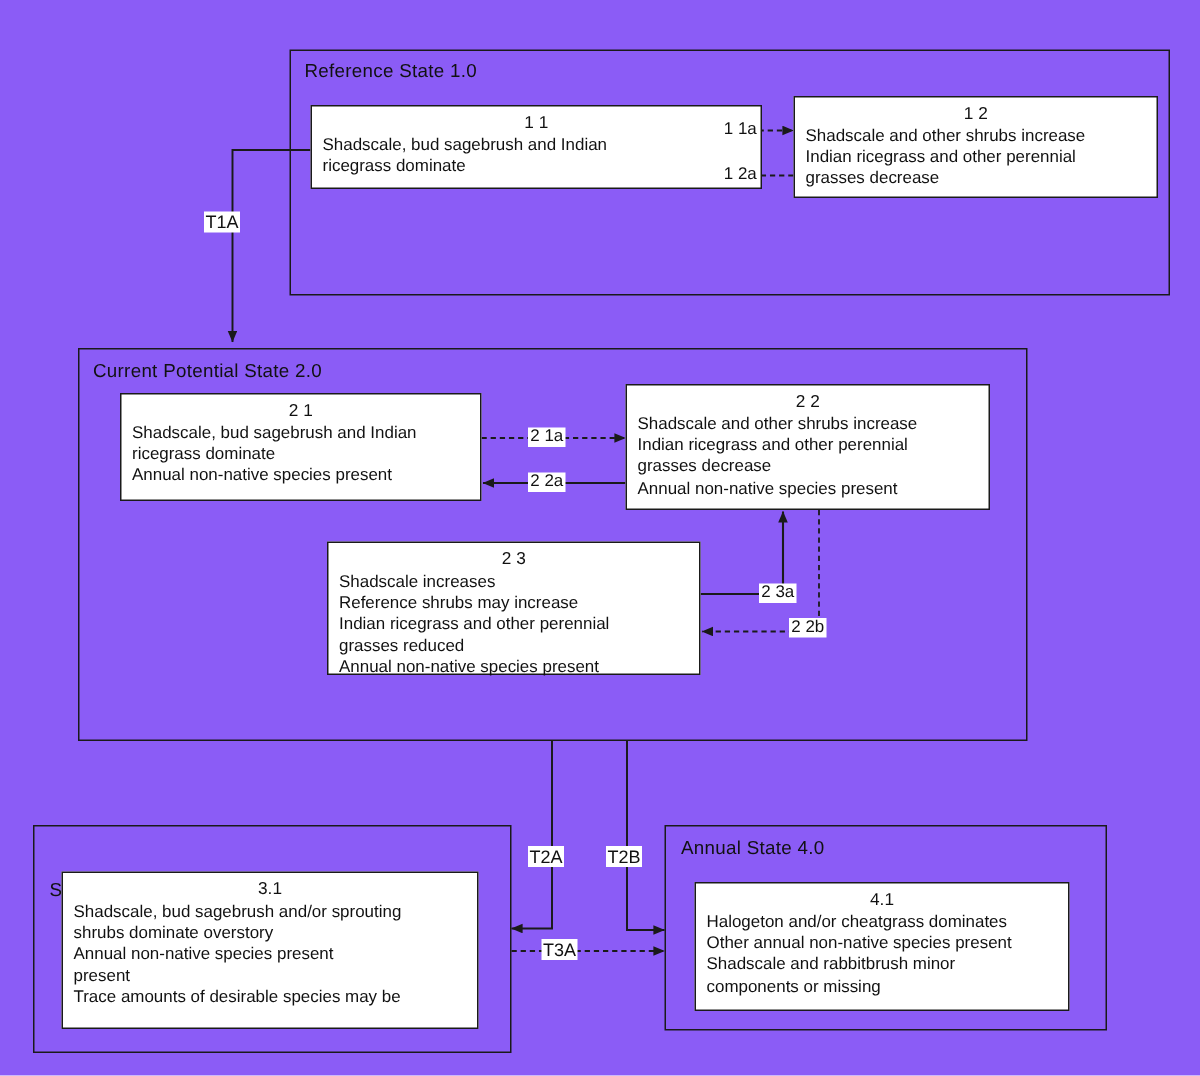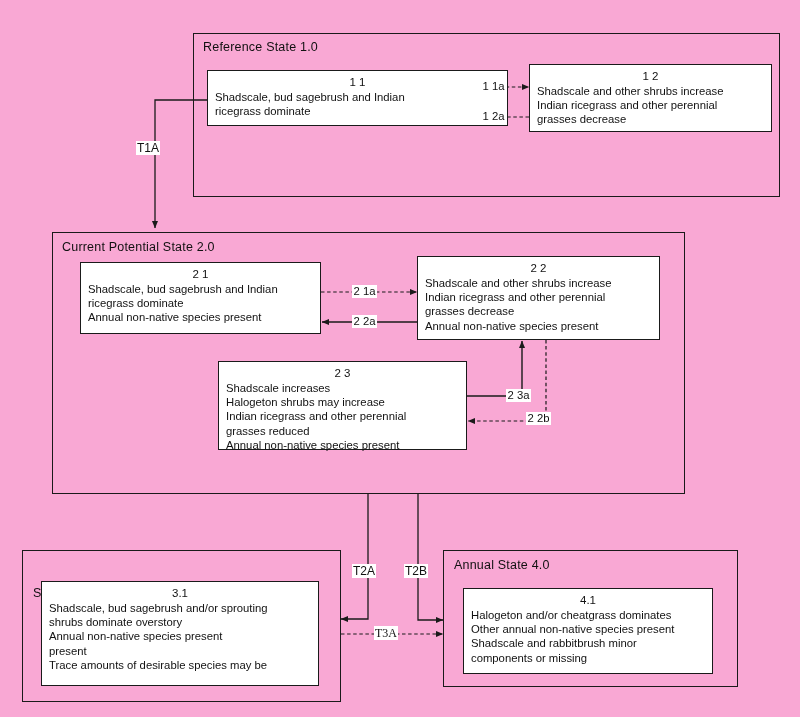--- a/index.html
+++ b/index.html
@@ -4,21 +4,21 @@
 <style>
   html,body{margin:0;padding:0;background:#ffffff;}
   body{
     font-family:"Liberation Sans", sans-serif;
     color:#000000;
   }
   #canvas{
     position:relative;
     width:800px;
     height:717px;
-    background:#f9a8d4;
+    background:#8b5cf6;
     overflow:hidden;
   }
   svg#wires{
     position:absolute;
     left:0; top:0;
     width:800px; height:717px;
     pointer-events:none;
   }
   .state-box{
     position:absolute;
@@ -160,34 +160,34 @@
     <div class="phase-num">2 2</div>
     <div class="phase-line">Shadscale and other shrubs increase</div>
     <div class="phase-line">Indian ricegrass and other perennial</div>
     <div class="phase-line">grasses decrease</div>
     <div class="phase-line">Annual non-native species present</div>
   </div>
 
   <div class="phase-box" style="left:218px; top:361px; width:249px; height:89px;">
     <div class="phase-num">2 3</div>
     <div class="phase-line">Shadscale increases</div>
-    <div class="phase-line">Halogeton shrubs may increase</div>
+    <div class="phase-line">Reference shrubs may increase</div>
     <div class="phase-line">Indian ricegrass and other perennial</div>
     <div class="phase-line">grasses reduced</div>
     <div class="phase-line">Annual non-native species present</div>
   </div>
 
   <div class="edge-label" style="left:352px; top:285px;">2 1a</div>
   <div class="edge-label" style="left:352px; top:315px;">2 2a</div>
   <div class="edge-label" style="left:506px; top:389px;">2 3a</div>
   <div class="edge-label" style="left:526px; top:412px;">2 2b</div>
 
   <div class="t-label" style="left:352px; top:564px;">T2A</div>
   <div class="t-label" style="left:404px; top:564px;">T2B</div>
-  <div class="t-label" style="left:374px; top:626px;font-family:Liberation Serif, serif;">T3A</div>
+  <div class="t-label" style="left:361px; top:626px;">T3A</div>
 
   <div class="state-box" style="left:22px; top:550px; width:319px; height:152px;"></div>
   <div class="state-title" style="left:33px; top:558px;margin-top:28px;">Shrub State 3 0</div>
 
   <div class="phase-box" style="left:41px; top:581px; width:278px; height:105px;">
     <div class="phase-num">3.1</div>
     <div class="phase-line">Shadscale, bud sagebrush and/or sprouting</div>
     <div class="phase-line">shrubs dominate overstory</div>
     <div class="phase-line">Annual non-native species present</div>
     <div class="phase-line">present</div>

